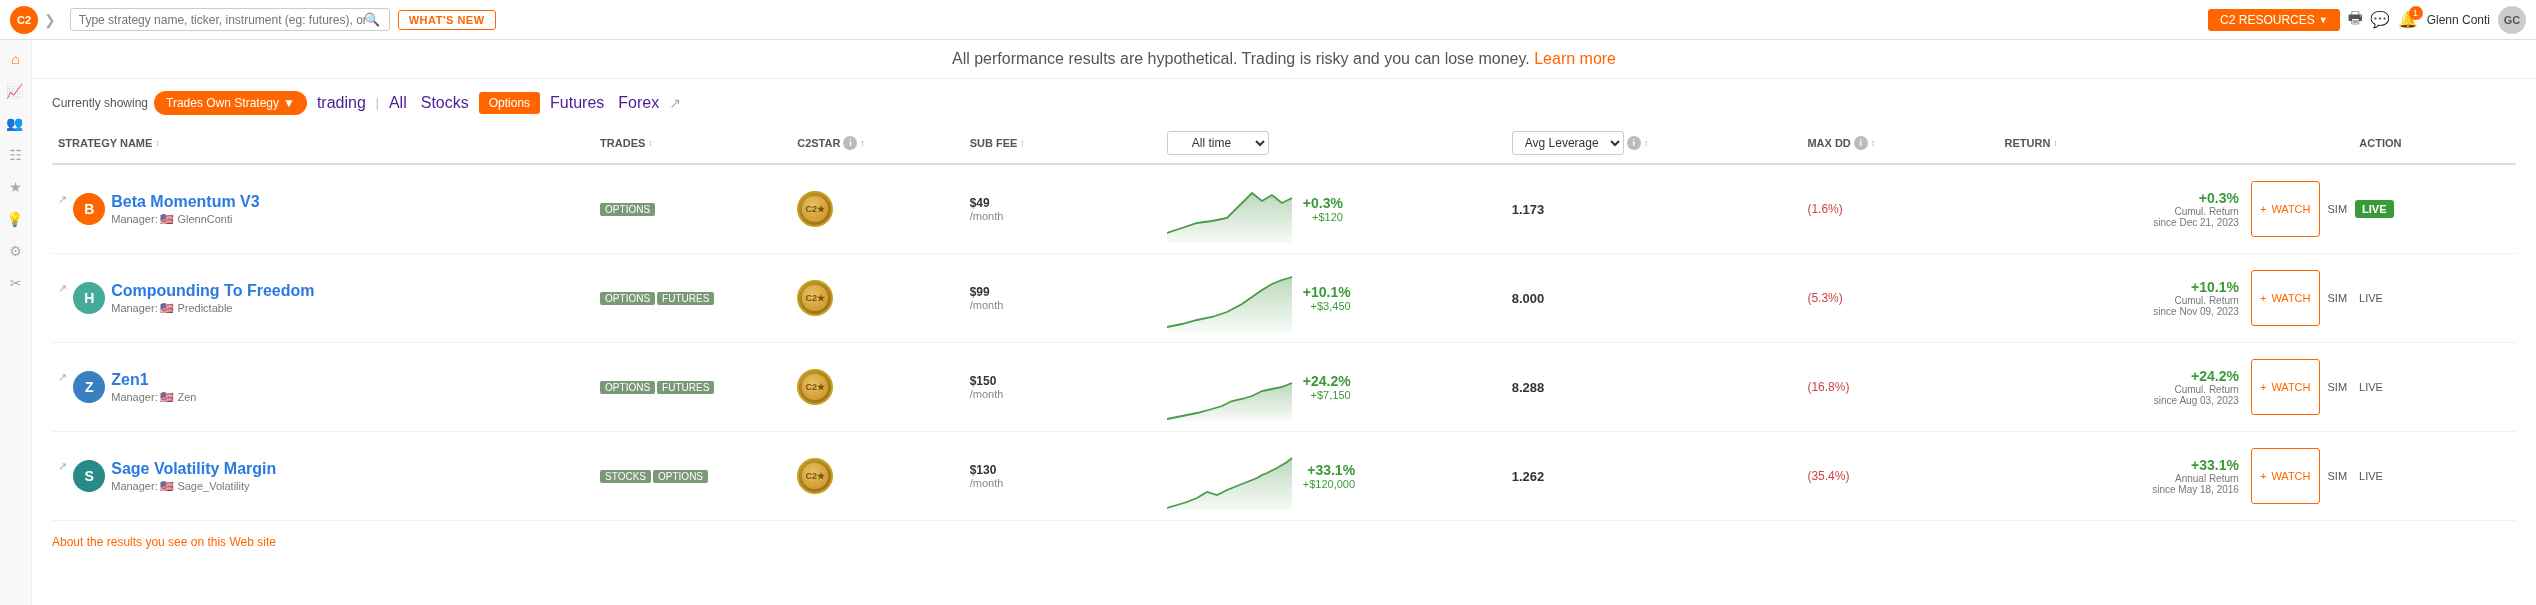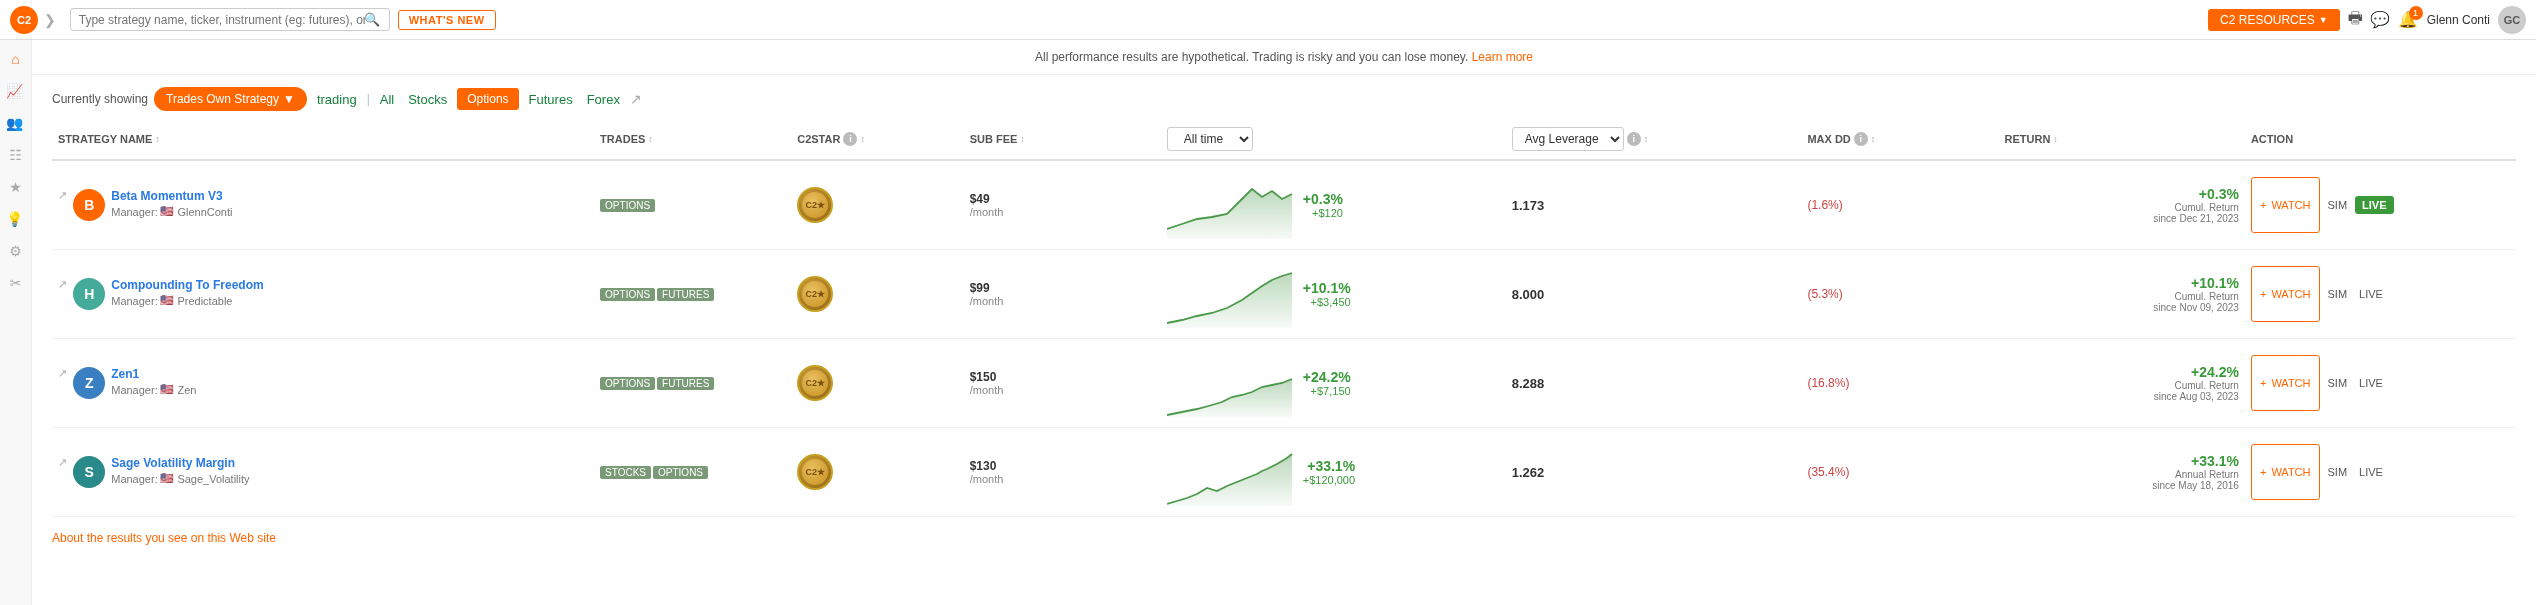--- a/index.html
+++ b/index.html
@@ -28,40 +28,40 @@
     
     .layout { display: flex; }
     .sidebar { width: 32px; background: #f8f8f8; border-right: 1px solid #eee; display: flex; flex-direction: column; align-items: center; padding-top: 8px; gap: 10px; min-height: calc(100vh - 40px); }
     .sidebar-icon { width: 22px; height: 22px; display: flex; align-items: center; justify-content: center; color: #aaa; font-size: 14px; cursor: pointer; }
     .sidebar-icon.active { color: #f60; }
 
     
     .main { flex: 1; padding: 0; overflow-x: auto; }
 
     
-    .disclaimer { text-align: center; padding: 10px; background: #fff; font-size: 12px; color: #555; border-bottom: 1px solid #eee; }
+    .disclaimer { text-align: center; padding: 10px; background: #fff; font-size: 16px; color: #555; border-bottom: 1px solid #eee; }
     .disclaimer a { color: #f60; text-decoration: none; }
 
     
     .lb-header { display: flex; align-items: center; padding: 12px 20px 8px; }
     .lb-title { font-size: 22px; color: #f60; font-weight: bold; flex: 1; }
     .currently-showing { font-size: 12px; color: #555; display: flex; align-items: center; gap: 6px; flex-wrap: wrap; }
     .trades-own-btn { background: #f60; color: #fff; border: none; padding: 5px 12px; border-radius: 12px; font-size: 12px; cursor: pointer; display: flex; align-items: center; gap: 4px; }
-    .filter-link { color: #15803d; font-size: 13px; cursor: pointer; padding: 0 4px; }
+    .filter-link { color: #4c1d95; font-size: 16px; cursor: pointer; padding: 0 4px; }
     .filter-btn { background: #f60; color: #fff; border: none; padding: 4px 10px; border-radius: 3px; font-size: 12px; cursor: pointer; }
     .filter-sep { color: #bbb; }
     .external-icon { color: #aaa; font-size: 14px; cursor: pointer; }
 
     
     .table-container { padding: 0 20px; overflow-x: auto; }
     table { width: 100%; border-collapse: collapse; font-size: 11px; }
     thead tr { border-bottom: 2px solid #ddd; }
     th { padding: 8px 6px; text-align: left; font-size: 11px; color: #555; font-weight: bold; white-space: nowrap; }
     td { padding: 8px 6px; border-bottom: 1px solid #f0f0f0; vertical-align: middle; }
-    .strategy-link { color: #2a7ae2; cursor: pointer; font-size: 12px; font-weight: bold; }
+    .strategy-link { color: #2a7ae2; cursor: pointer; font-size: 16px; font-weight: bold; }
     .manager { color: #777; font-size: 11px; display: flex; align-items: center; gap: 3px; margin-top: 2px; }
     .flag { font-size: 11px; }
     .strategy-cell { display: flex; align-items: flex-start; gap: 6px; }
     .strategy-avatar { width: 32px; height: 32px; border-radius: 50%; display: flex; align-items: center; justify-content: center; font-size: 14px; font-weight: bold; color: #fff; flex-shrink: 0; }
     .av-orange { background: #f60; }
     .av-green { background: #4a9; }
     .av-blue { background: #3a7fc1; }
     .av-teal { background: #2a8a8a; }
     .ext-icon { color: #aaa; font-size: 11px; cursor: pointer; }
     .tag { display: inline-block; padding: 1px 5px; border-radius: 2px; font-size: 10px; color: #fff; background: #888; margin-right: 2px; }
@@ -95,21 +95,21 @@
     .bottom-note { padding: 14px 20px 8px; }
     .bottom-note a { color: #f60; text-decoration: none; font-size: 12px; }
     .bottom-note p { color: #555; font-size: 12px; margin-top: 6px; }
 
     
     .th-with-info { display: flex; align-items: center; gap: 3px; }
     .info-icon { width: 14px; height: 14px; border-radius: 50%; background: #bbb; color: #fff; font-size: 9px; display: flex; align-items: center; justify-content: center; cursor: pointer; flex-shrink: 0; }
     .sort-icon { color: #aaa; font-size: 9px; cursor: pointer; }
 
     
-    .time-filter { border: 1px solid #ccc; border-radius: 3px; padding: 3px 12px; font-size: 12px; color: #333; background: #fff; cursor: pointer; }
+    .time-filter { border: 1px solid #ccc; border-radius: 3px; padding: 3px 20px; font-size: 12px; color: #333; background: #fff; cursor: pointer; }
     .leverage-filter { border: 1px solid #ccc; border-radius: 3px; padding: 3px 8px; font-size: 12px; color: #333; background: #fff; cursor: pointer; }
   </style>
 </head>
 <body>
 
 <div class="top-nav">
   <div class="nav-logo">C2</div>
   <span class="nav-arrow">❯</span>
   <div class="nav-search">
     <input type="text" placeholder="Type strategy name, ticker, instrument (eg: futures), or term" style="">
@@ -220,21 +220,21 @@
                 <span class="info-icon">i</span>
                 <span class="sort-icon">↕</span>
               </div>
             </th>
             <th style="width:10%;">
               <div class="th-with-info">
                 <span>RETURN</span>
                 <span class="sort-icon">↕</span>
               </div>
             </th>
-            <th style="width:11%;">ACTION</th>
+            <th style="width:11%;text-align:center;">ACTION</th>
           </tr>
         </thead>
         <tbody id="table-body">
         <tr>
       <td>
         <div class="strategy-cell">
           <span class="ext-icon">↗</span>
           <div class="strategy-avatar av-orange">B</div>
           <div>
             <div class="strategy-link">Beta Momentum V3</div>

